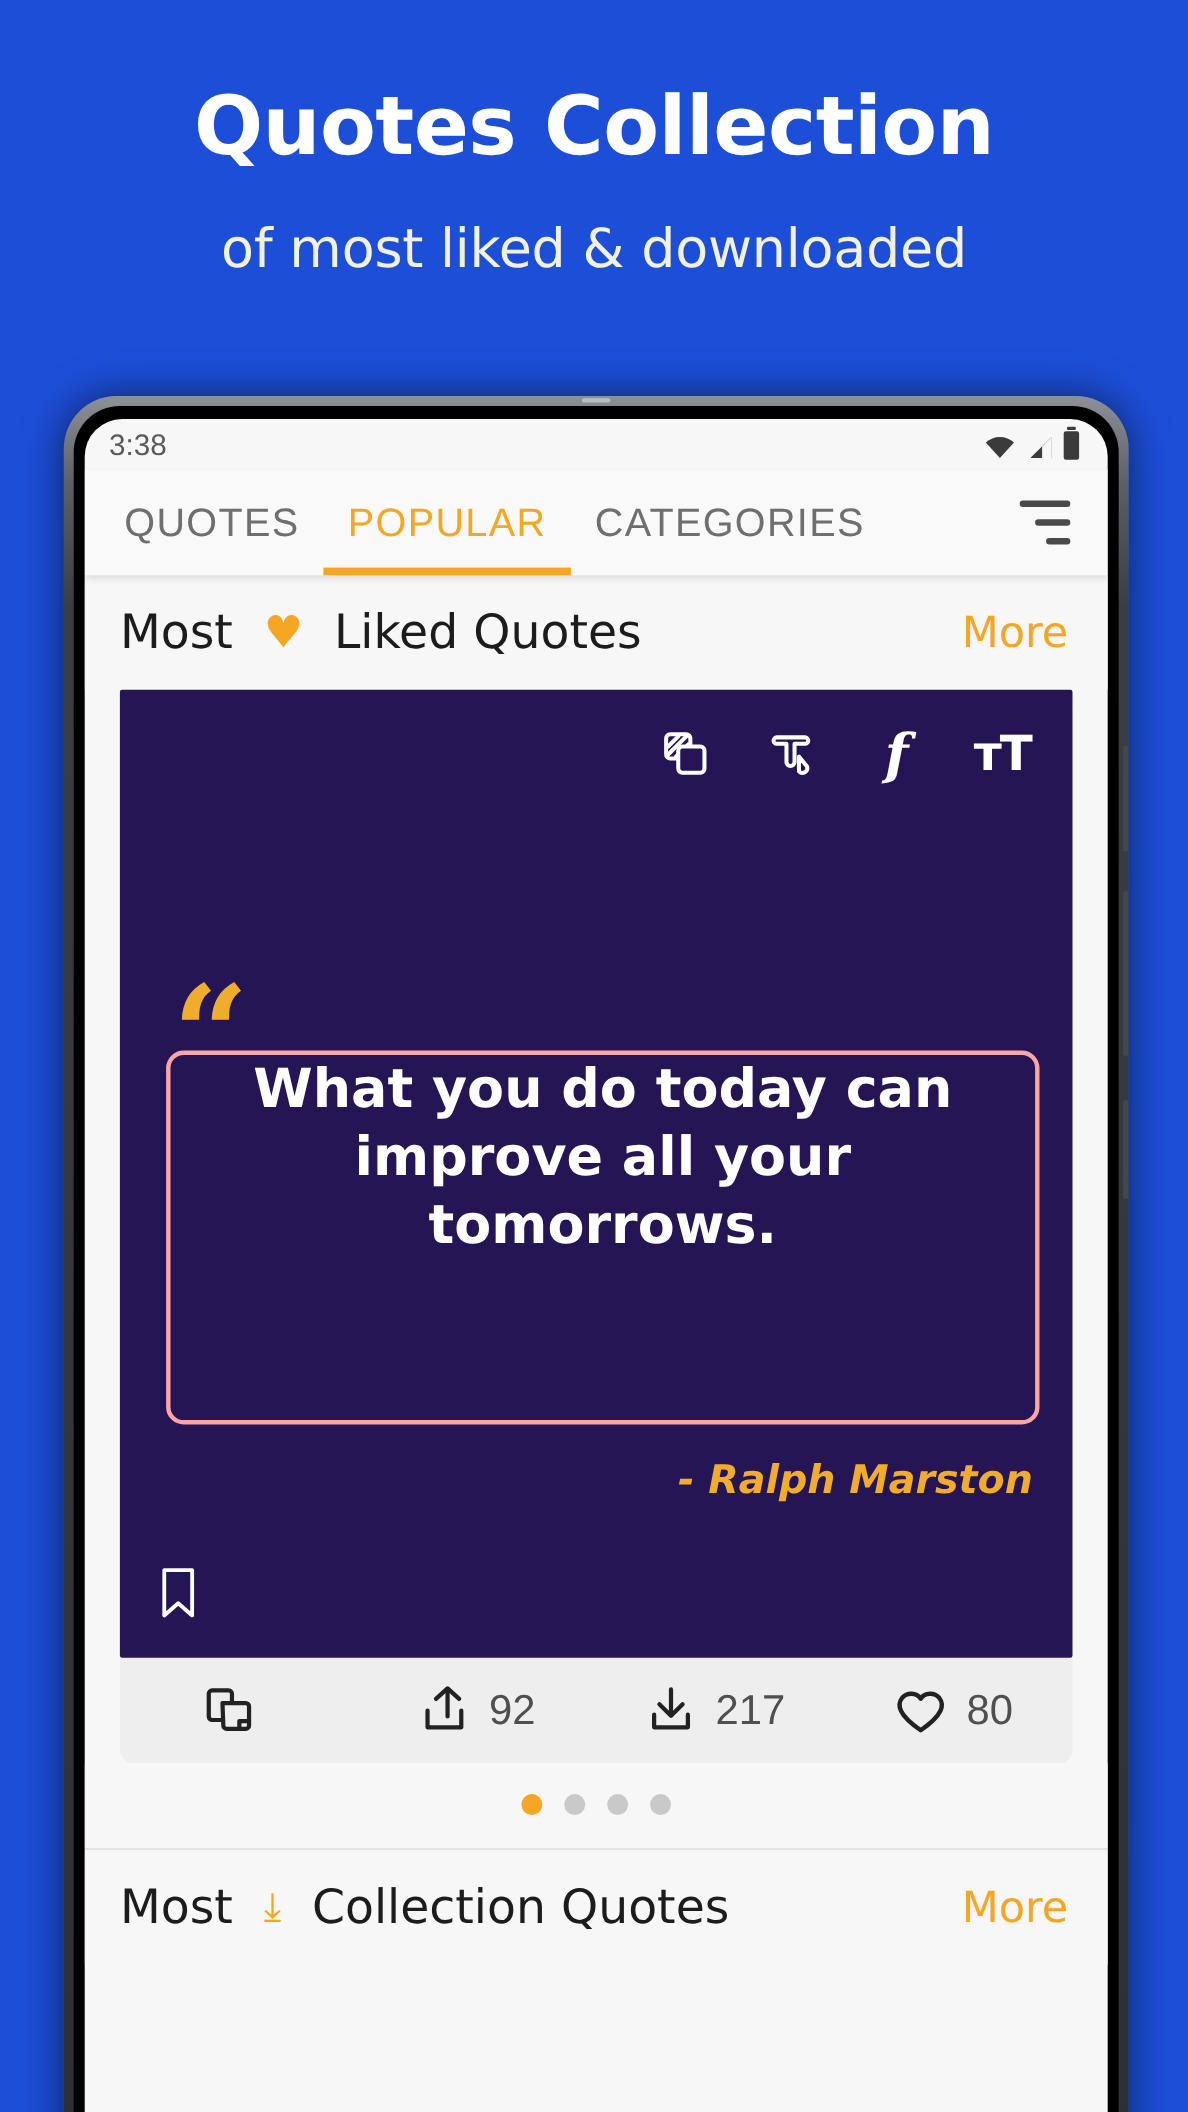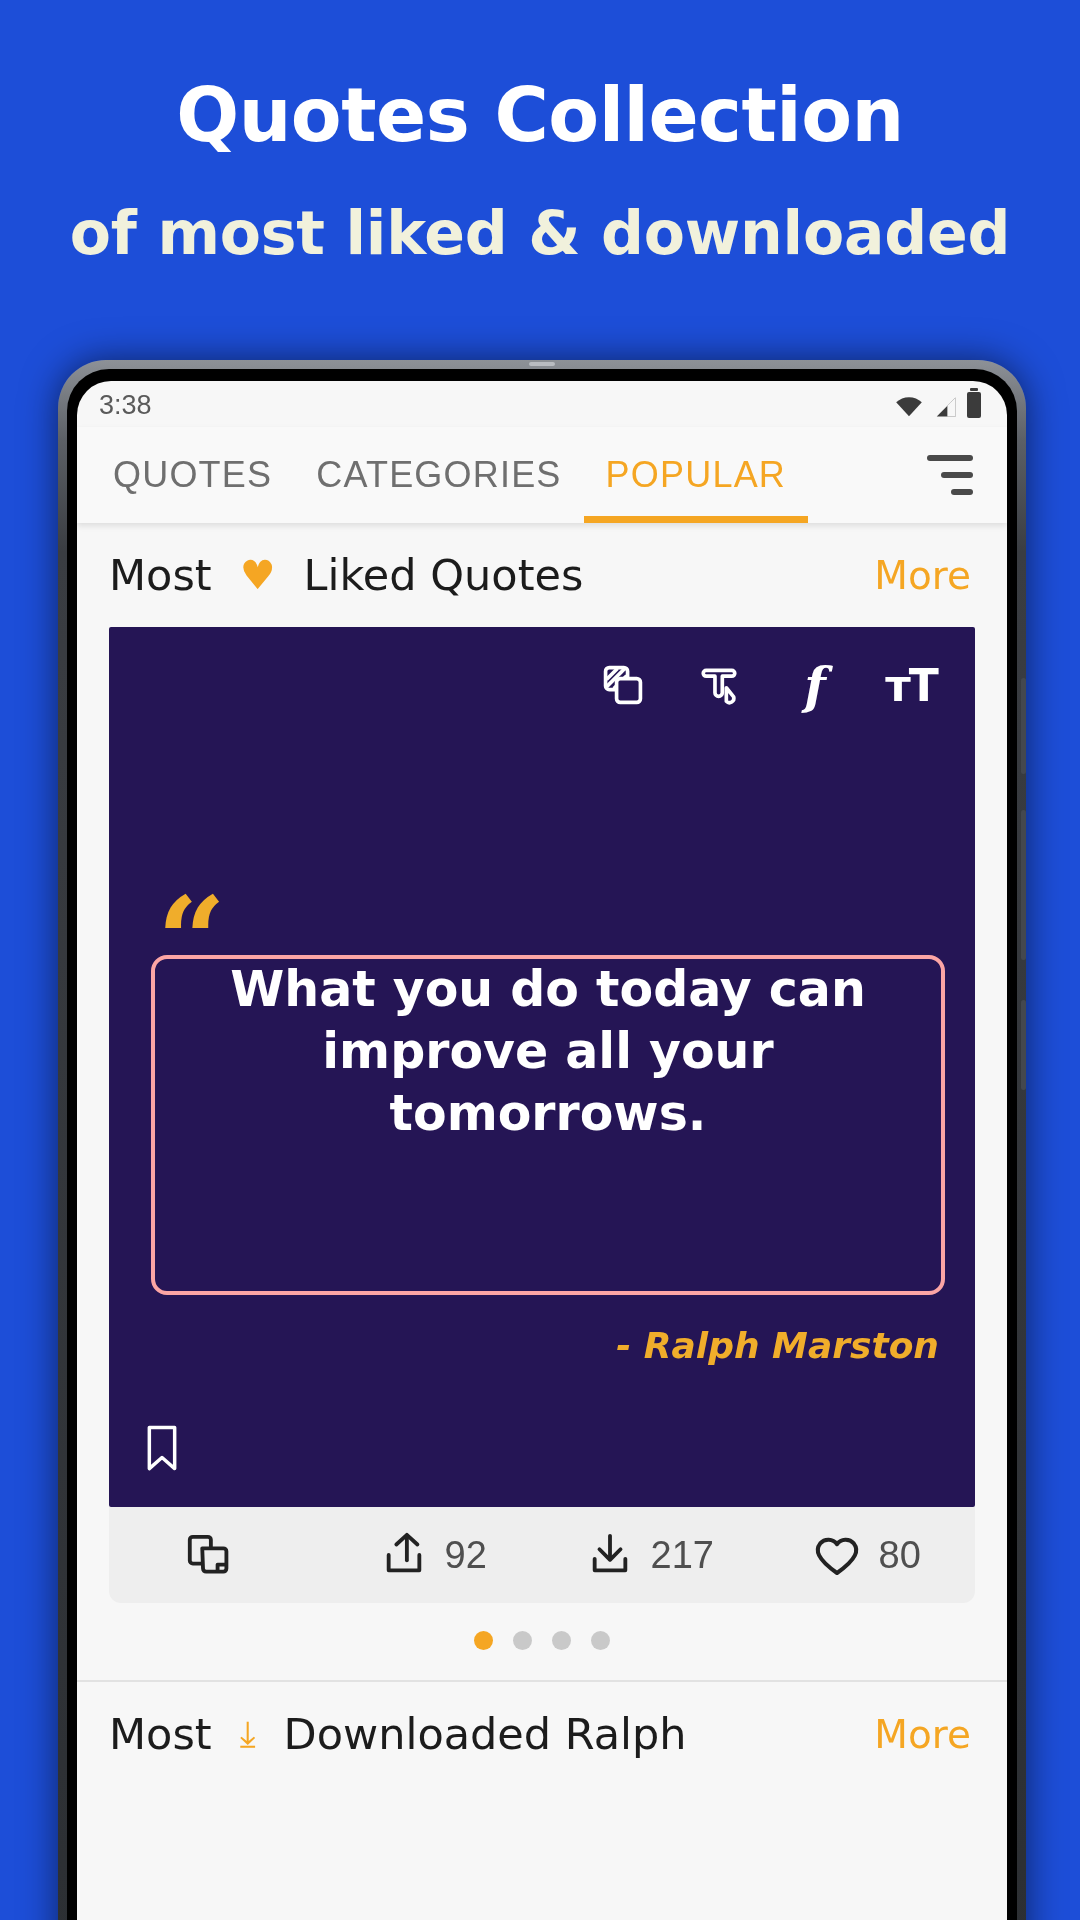--- a/index.html
+++ b/index.html
@@ -22,22 +22,22 @@
     font-size: 74px;
     font-weight: bold;
     letter-spacing: -0.5px;
     line-height: 1.0;
     font-family: "DejaVu Sans", sans-serif;
   }
   .subhead {
     position: absolute; top: 198px; left: 0; width: 1080px;
     text-align: center;
     color: #f1f1dc;
-    font-size: 60px;
-    font-weight: bold;
+    font-size: 49px;
+    font-weight: normal;
     letter-spacing: -0.2px;
     font-family: "DejaVu Sans", sans-serif;
   }
   
   .phone {
     position: absolute;
     left: 58px; top: 360px;
     width: 968px; height: 1600px;
     border-radius: 48px 48px 0 0;
     background: linear-gradient(180deg,#8d9197 0%, #5c6066 5%, #3a3d42 12%, #2c2f33 100%);
@@ -223,22 +223,22 @@
             <svg class="ico-signal" viewBox="0 0 22 18">
               <path d="M20 1 L20 17 L4 17 Z" fill="#3b3b3b"></path>
               <path d="M20 1 L20 17 L13 17 L13 8 Z" fill="#f7f7f7"></path>
             </svg>
             <span class="ico-batt"></span>
           </span>
         </div>
 
         <div class="tabbar">
           <div class="tab first">QUOTES</div>
+          <div class="tab active">POPULAR</div>
           <div class="tab">CATEGORIES</div>
-          <div class="tab active">POPULAR</div>
           <div class="filter-btn">
             <i></i>
             <i></i>
             <i></i>
           </div>
         </div>
 
         <div class="section-head">
           <div class="section-title">
             <span>Most</span>
@@ -328,21 +328,21 @@
           <span class="dot"></span>
           <span class="dot"></span>
         </div>
 
         <div class="divider"></div>
 
         <div class="section-head">
           <div class="section-title">
             <span>Most</span>
             <span class="dl-mini">⤓</span>
-            <span>Downloaded Ralph</span>
+            <span>Collection Quotes</span>
           </div>
           <div class="more-link">More</div>
         </div>
 
       </div>
     </div>
   </div>
 </div>
 
 </body></html>

